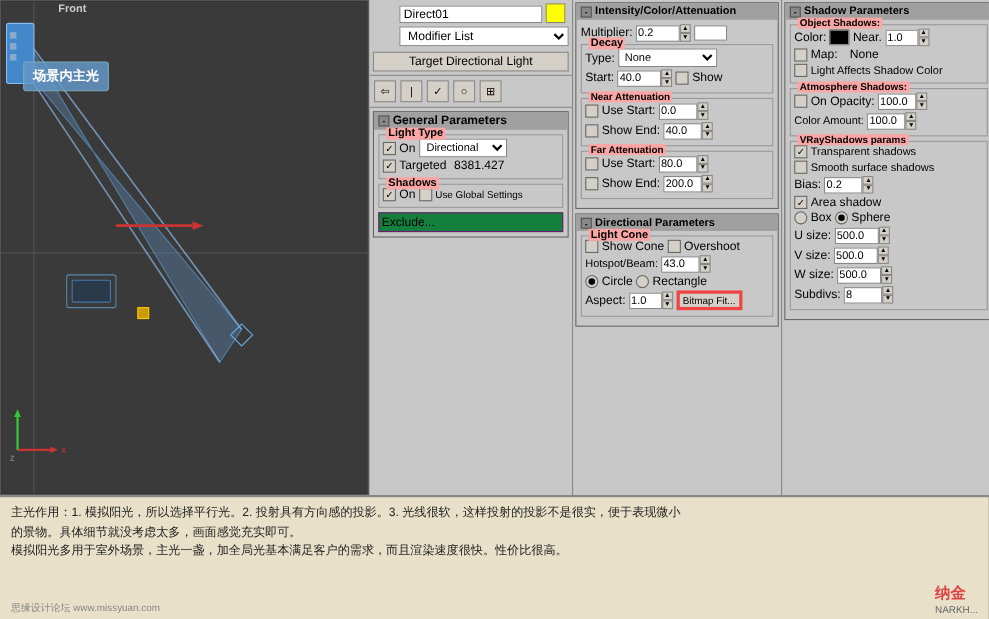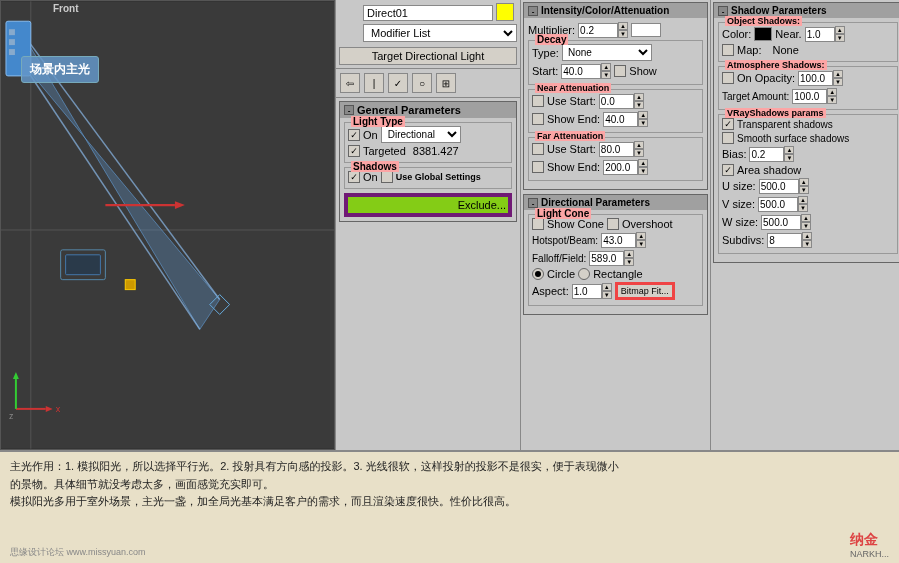--- a/index.html
+++ b/index.html
@@ -37,21 +37,21 @@
     .gen-params { border: 1px solid #666; margin: 3px; background: #c8c8c8; }
     .panel-header { background: #a0a0a0; padding: 2px 4px; font-size: 11px; font-weight: bold; display: flex; align-items: center; gap: 3px; }
     .panel-header-btn { width: 10px; height: 10px; background: #888; border: 1px solid #555; display: inline-block; cursor: pointer; font-size: 8px; text-align: center; line-height: 10px; }
     .panel-body { padding: 4px; }
     .group-box { border: 1px solid #999; margin-bottom: 4px; padding: 3px; position: relative; }
     .group-label { position: absolute; top: -7px; left: 6px; background: #fca5a5; padding: 0 2px; font-size: 10px; font-weight: bold; }
     .row { display: flex; align-items: center; gap: 3px; margin-bottom: 2px; flex-wrap: wrap; }
     .checkbox { width: 12px; height: 12px; border: 1px solid #666; background: #d4d0c8; display: inline-flex; align-items: center; justify-content: center; cursor: pointer; font-size: 8px; flex-shrink: 0; }
     .checked::after { content: '✓'; font-size: 9px; }
     .dropdown { border: 1px solid #888; background: #fff; padding: 1px 2px; font-size: 10px; min-width: 80px; }
-    .exclude-btn { width: 100%; background: #84cc16; border: 4px solid #701a75; padding: 2px; text-align: right; cursor: pointer; font-size: 11px; margin-top: 3px; }
+    .exclude-btn { width: 100%; background: #15803d; border: 1px solid #701a75; padding: 2px; text-align: left; cursor: pointer; font-size: 11px; margin-top: 3px; }
 
     
     .intensity-panel { width: 185px; border-left: 1px solid #888; background: #c8c8c8; }
     .section-panel { border: 1px solid #666; margin: 2px; background: #c8c8c8; }
     .spin-input { display: flex; align-items: center; }
     .spin-input input { width: 45px; border: 1px solid #888; background: #fff; padding: 1px 2px; font-size: 10px; }
     .spin-arrows { display: flex; flex-direction: column; }
     .spin-arrow { width: 10px; height: 8px; background: #d4d0c8; border: 1px solid #888; display: flex; align-items: center; justify-content: center; cursor: pointer; font-size: 6px; line-height: 1; }
     .color-swatch { width: 30px; height: 14px; background: #fff; border: 1px solid #888; cursor: pointer; }
     .decay-dropdown { border: 1px solid #888; background: #fff; padding: 1px; font-size: 10px; width: 90px; }
@@ -166,21 +166,21 @@
                 <span style="margin-left:4px;">8381.427</span>
               </div>
             </div>
 
             <div class="group-box">
               <span class="group-label">Shadows</span>
               <div class="row">
                 <div class="checkbox checked"></div>
                 <span>On</span>
                 <div class="checkbox"></div>
-                <span style="font-size:9px;font-weight:bold;">Use Global Settings</span>
+                <span style="font-size:9px;">Use Global Settings</span>
               </div>
             </div>
             <div class="exclude-btn">Exclude...</div>
           </div>
         </div>
       </div>
 
       <div class="intensity-panel" style="display:flex;flex-direction:column;width:190px;border-left:1px solid #888;">
         <div class="section-panel">
           <div class="panel-header">
@@ -299,30 +299,20 @@
                 <span style="font-size:10px;">Hotspot/Beam:</span>
                 <div class="spin-input">
                   <input type="text" value="43.0" style="width: 35px; border: 1px solid rgb(136, 136, 136); font-size: 10px; padding: 1px;">
                   <div class="spin-arrows">
                       <div class="spin-arrow">▲</div>
                       <div class="spin-arrow">▼</div>
                     </div>
                 </div>
               </div>
               <div class="row">
-                <span style="font-size:10px;">Falloff/Field:</span>
-                <div class="spin-input">
-                  <input type="text" value="589.0" style="width: 35px; border: 1px solid rgb(136, 136, 136); font-size: 10px; padding: 1px;">
-                  <div class="spin-arrows">
-                      <div class="spin-arrow">▲</div>
-                      <div class="spin-arrow">▼</div>
-                    </div>
-                </div>
-              </div>
-              <div class="row">
                 <div class="radio radio-selected"></div>
                 <span>Circle</span>
                 <div class="radio"></div>
                 <span>Rectangle</span>
               </div>
               <div class="row">
                 <span>Aspect:</span>
                 <div class="spin-input">
                   <input type="text" value="1.0" style="width: 30px; border: 1px solid rgb(136, 136, 136); font-size: 10px; padding: 1px;">
                   <div class="spin-arrows">
@@ -357,38 +347,42 @@
                       <div class="spin-arrow">▲</div>
                       <div class="spin-arrow">▼</div>
                     </div>
                 </div>
               </div>
               <div class="row">
                 <div class="checkbox"></div>
                 <span>Map:</span>
                 <span style="margin-left:8px;">None</span>
               </div>
+              <div class="row">
+                <div class="checkbox"></div>
+                <span style="font-size:10px;">Light Affects Shadow Color</span>
+              </div>
             </div>
 
             <div class="group-box">
               <span class="group-label" style="font-size:9px;">Atmosphere Shadows:</span>
               <div class="row">
                 <div class="checkbox"></div>
                 <span>On</span>
                 <span>Opacity:</span>
                 <div class="spin-input">
                   <input type="text" value="100.0" style="width: 35px; border: 1px solid rgb(136, 136, 136); font-size: 10px; padding: 1px;">
                   <div class="spin-arrows">
                       <div class="spin-arrow">▲</div>
                       <div class="spin-arrow">▼</div>
                     </div>
                 </div>
               </div>
               <div class="row">
-                <span style="font-size:10px;">Target Amount:</span>
+                <span style="font-size:10px;">Color Amount:</span>
                 <div class="spin-input">
                   <input type="text" value="100.0" style="width: 35px; border: 1px solid rgb(136, 136, 136); font-size: 10px; padding: 1px;">
                   <div class="spin-arrows">
                       <div class="spin-arrow">▲</div>
                       <div class="spin-arrow">▼</div>
                     </div>
                 </div>
               </div>
             </div>
 
@@ -408,20 +402,26 @@
                   <input type="text" value="0.2" style="width: 35px; border: 1px solid rgb(136, 136, 136); font-size: 10px; padding: 1px;">
                   <div class="spin-arrows">
                       <div class="spin-arrow">▲</div>
                       <div class="spin-arrow">▼</div>
                     </div>
                 </div>
               </div>
               <div class="row">
                 <div class="checkbox checked"></div>
                 <span>Area shadow</span>
+              </div>
+              <div class="row">
+                <div class="radio"></div>
+                <span>Box</span>
+                <div class="radio radio-selected"></div>
+                <span>Sphere</span>
               </div>
               <div class="row">
                 <span>U size:</span>
                 <div class="spin-input">
                   <input type="text" value="500.0" style="width: 40px; border: 1px solid rgb(136, 136, 136); font-size: 10px; padding: 1px;">
                   <div class="spin-arrows">
                       <div class="spin-arrow">▲</div>
                       <div class="spin-arrow">▼</div>
                     </div>
                 </div>

